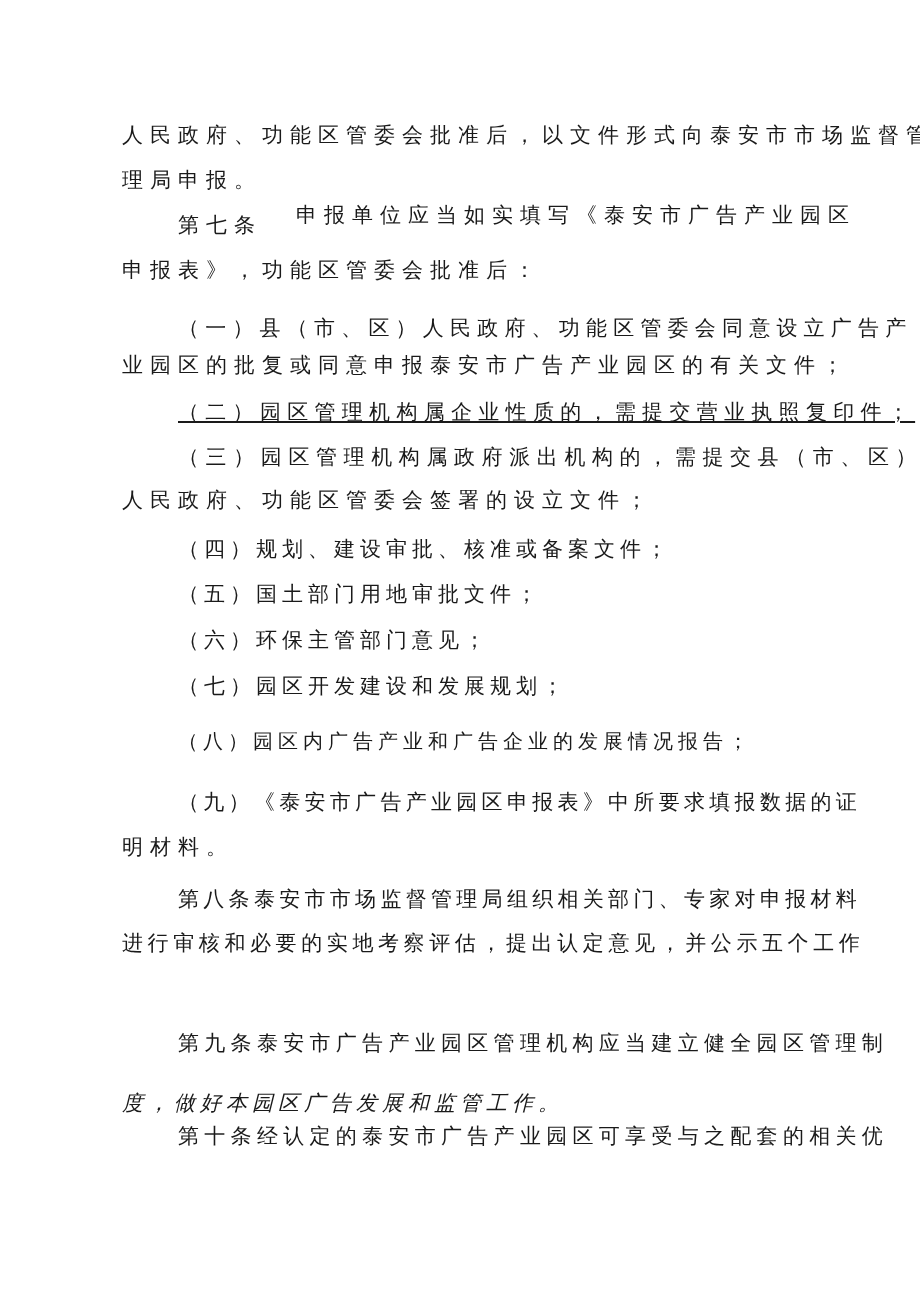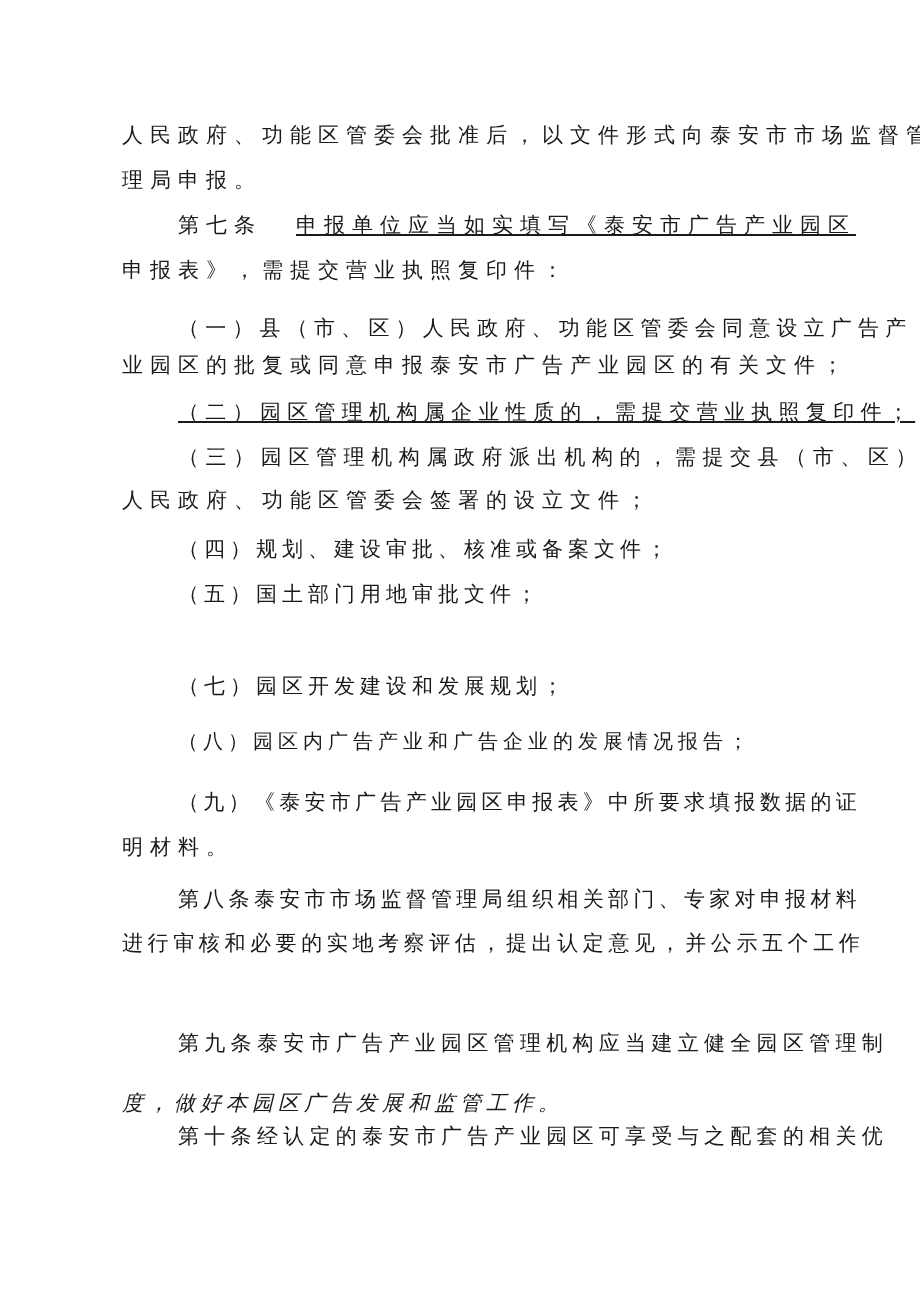--- a/index.html
+++ b/index.html
@@ -36,33 +36,34 @@
   </style>
 </head>
 <body>
 
 <div class="page">
 
   <div class="line x0" style="top:120px;">人民政府、功能区管委会批准后，以文件形式向泰安市市场监督管</div>
   <div class="line x0" style="top:165px;">理局申报。</div>
 
   <div class="line x2" style="top:210px;">第七条</div>
-  <div class="line" style="top:210px; left:296px;text-decoration:underline;">申报单位应当如实填写《泰安市广告产业园区</div>
-  <div class="line x0" style="top:255px;">申报表》，需提交营业执照复印件：</div>
+  <div class="line" style="top:200px; left:296px;">申报单位应当如实填写《泰安市广告产业园区</div>
+  <div class="line x0" style="top:255px;">申报表》，功能区管委会批准后：</div>
 
   <div class="line x2" style="top:313px; letter-spacing:6.2px;">（一）县（市、区）人民政府、功能区管委会同意设立广告产</div>
   <div class="line x0" style="top:352px;font-family:Liberation Mono, monospace;">业园区的批复或同意申报泰安市广告产业园区的有关文件；</div>
 
   <div class="line x2" style="top:397px; letter-spacing:6.3px;text-decoration:underline;">（二）园区管理机构属企业性质的，需提交营业执照复印件；</div>
 
   <div class="line x2" style="top:442px; letter-spacing:6.6px;">（三）园区管理机构属政府派出机构的，需提交县（市、区）</div>
   <div class="line x0" style="top:485px;">人民政府、功能区管委会签署的设立文件；</div>
 
   <div class="line x2" style="top:534px; letter-spacing:5px;">（四）规划、建设审批、核准或备案文件；</div>
   <div class="line x2" style="top:579px; letter-spacing:5px;">（五）国土部门用地审批文件；</div>
+  <div class="line x2" style="top:625px; letter-spacing:5px;">（六）环保主管部门意见；</div>
   <div class="line x2" style="top:671px; letter-spacing:5px;">（七）园区开发建设和发展规划；</div>
 
   <div class="line x2" style="top:726px; font-size:20px; letter-spacing:5px;">（八）园区内广告产业和广告企业的发展情况报告；</div>
 
   <div class="line x2" style="top:787px; letter-spacing:4.3px;">（九）《泰安市广告产业园区申报表》中所要求填报数据的证</div>
   <div class="line x0" style="top:832px;">明材料。</div>
 
   <div class="line x0" style="top:928px; letter-spacing:4.6px;">进行审核和必要的实地考察评估，提出认定意见，并公示五个工作</div>
   <div class="line x2" style="top:884px; letter-spacing:4.3px;">第八条泰安市市场监督管理局组织相关部门、专家对申报材料</div>
 

